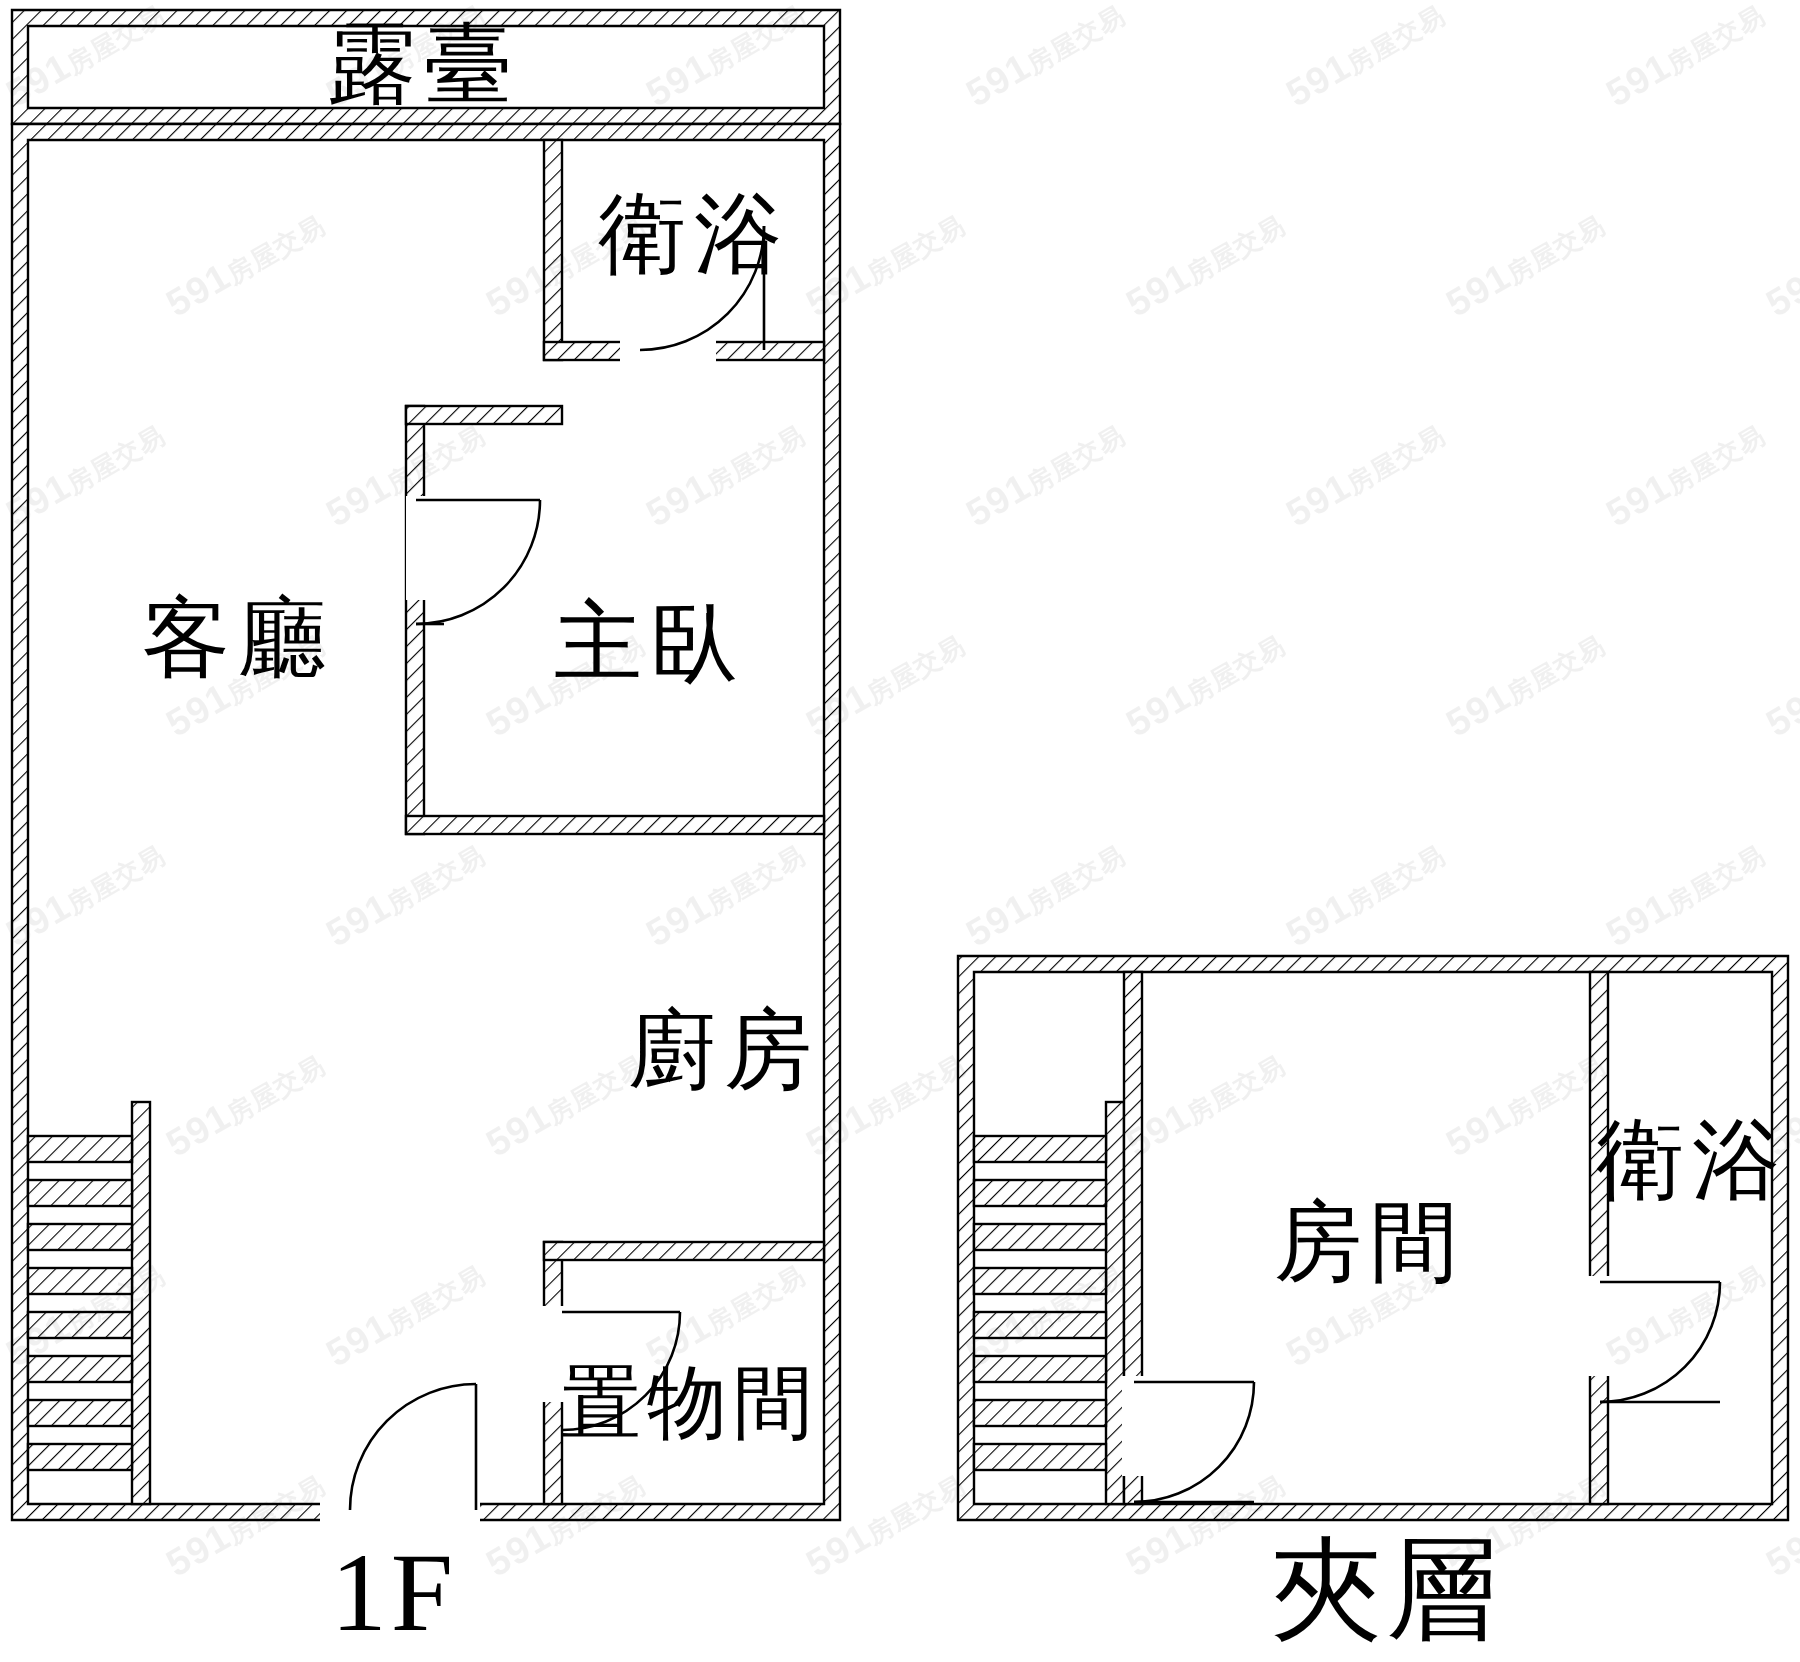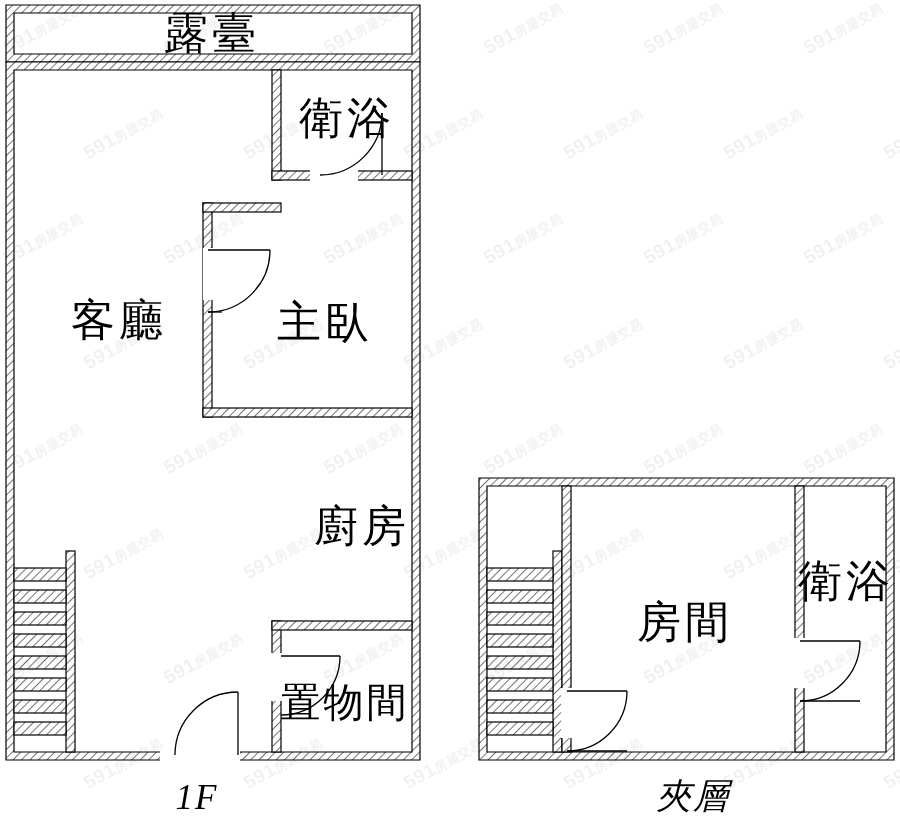--- a/index.html
+++ b/index.html
@@ -29,21 +29,21 @@
     position:absolute;
     font-family:"DejaVu Serif","Liberation Serif",serif;
     color:#000;
     white-space:nowrap;
     line-height:1;
     text-align:center;
     transform:translate(-50%,-50%);
   }
   .lbl-room{font-size:44px;letter-spacing:4px;text-align:right;}
   .lbl-room-sm{font-size:40px;letter-spacing:3px;}
-  .lbl-floor{font-size:35px;letter-spacing:2px;font-family:"Liberation Serif","DejaVu Serif",serif;font-style:italic;}
+  .lbl-floor{font-size:56px;letter-spacing:2px;font-family:"Liberation Serif","DejaVu Serif",serif;}
 </style>
 </head>
 <body>
 
 <svg id="plan" viewBox="0 0 900 831">
   <defs>
 
     <pattern id="hatch" width="6" height="6" patternUnits="userSpaceOnUse" patternTransform="rotate(45)">
       <rect width="6" height="6" fill="#ffffff"></rect>
       <line x1="0" y1="0" x2="0" y2="6" stroke="#000000" stroke-width="1.1"></line>

